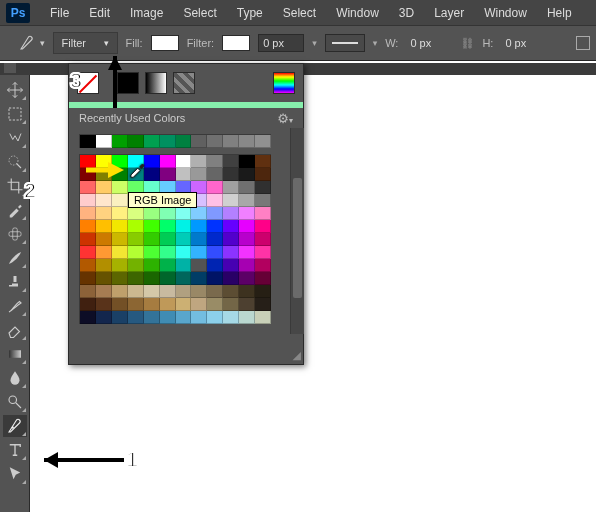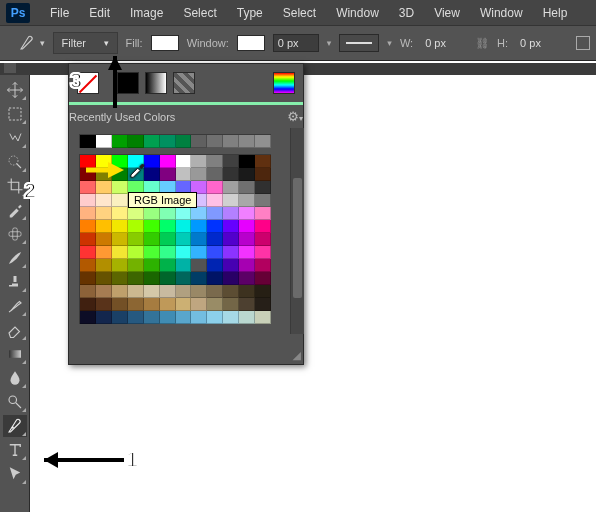--- a/index.html
+++ b/index.html
@@ -81,21 +81,21 @@
   .preset-solid { background:#000; }
   .preset-grad { background:linear-gradient(to right,#000,#fff); }
   .preset-pattern {
     background: repeating-linear-gradient(45deg,#888 0 4px,#555 4px 8px);
   }
   .preset-rainbow { width:22px; height:22px; margin-left:auto;
     background:linear-gradient(to bottom,#f00,#ff0,#0f0,#0ff,#00f,#f0f);
     border:1px solid #2a2a2a; }
   .panel-title {
     height:26px; display:flex; align-items:center; justify-content:space-between;
-    padding:0 0; font-size:11px; color:#ccc; border-top:3px solid #86efac;
+    padding:0 10px; font-size:11px; color:#ccc; border-top:6px solid #86efac;
   }
   .panel-title .gear { color:#bbb; font-size:13px; }
   .swatch-area { padding:6px 10px 10px 10px; position:relative; }
   .swatch-row { display:flex; }
   .sw { width:16px; height:13px; border-right:1px solid rgba(0,0,0,0.25);
         border-bottom:1px solid rgba(0,0,0,0.25); }
   .swatch-grid { width:192px; border-left:1px solid rgba(0,0,0,0.3);
                  border-top:1px solid rgba(0,0,0,0.3); }
   .recent-grid { width:192px; border-left:1px solid rgba(0,0,0,0.3);
                  border-top:1px solid rgba(0,0,0,0.3); margin-bottom:6px; }
@@ -131,39 +131,39 @@
 <div class="menubar">
   <div class="ps-logo">Ps</div>
   <div class="menu-item">File</div>
   <div class="menu-item">Edit</div>
   <div class="menu-item">Image</div>
   <div class="menu-item">Select</div>
   <div class="menu-item">Type</div>
   <div class="menu-item">Select</div>
   <div class="menu-item">Window</div>
   <div class="menu-item">3D</div>
-  <div class="menu-item">View</div>
+  <div class="menu-item">Layer</div>
   <div class="menu-item">Window</div>
   <div class="menu-item">Help</div>
 </div>
 
 <div class="optionsbar">
   <div class="opt-tool">
     <svg viewBox="0 0 24 24">
         <path d="M4 20 L14 4 Q16 2 18 4 Q20 6 18 8 L6 20 Z" fill="none" stroke="#ccc" stroke-width="1.5"></path>
       </svg>
     <span style="font-size:9px;color:#ccc">▾</span>
   </div>
   <div class="opt-select">
     <span>Filter</span>
     <span style="font-size:9px">▾</span>
   </div>
   <span class="opt-label">Fill:</span>
   <span class="opt-swatch" style="background:#fff"></span>
-  <span class="opt-label">Window:</span>
+  <span class="opt-label">Filter:</span>
   <span class="opt-swatch" style="background:#fff"></span>
   <div class="opt-input">0 px</div>
   <span style="font-size:9px;color:#aaa">▾</span>
   <div class="opt-line">
     <div style="width:26px;border-top:2px solid #ddd"></div>
   </div>
   <span style="font-size:9px;color:#aaa">▾</span>
   <span class="opt-label">W:</span>
   <div class="opt-input" style="background:transparent;border:none">0 px</div>
   <span class="opt-link">⛓</span>

